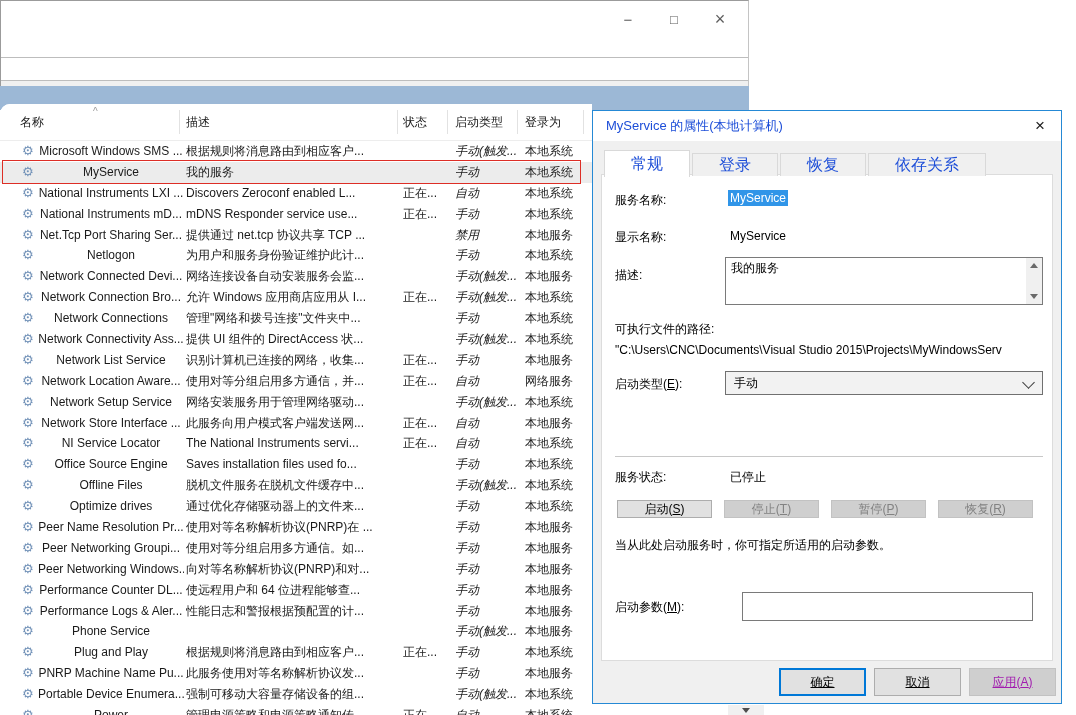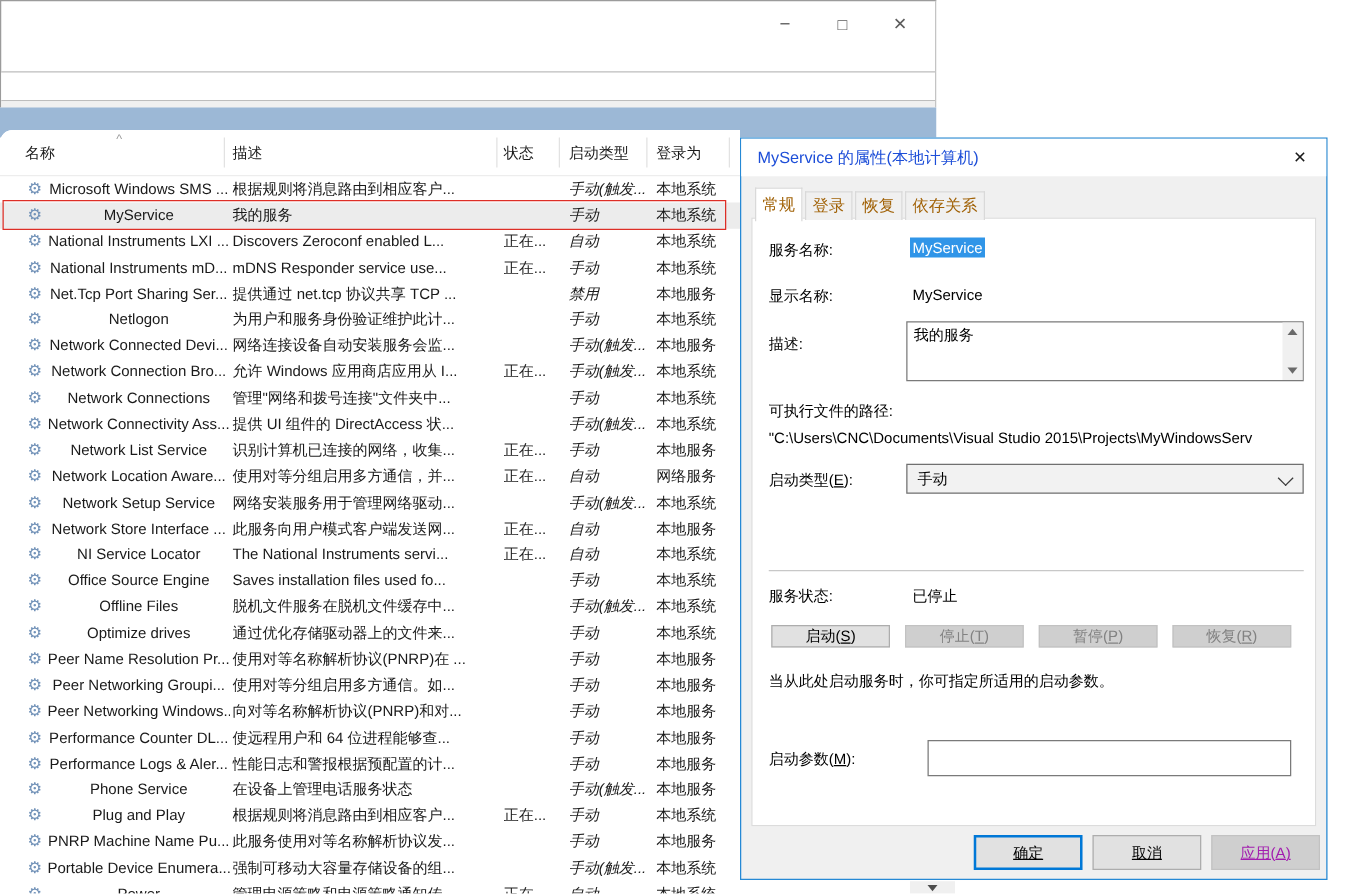--- a/index.html
+++ b/index.html
@@ -39,22 +39,22 @@
   .tri-dn-sm{width:0;height:0;border-left:4px solid transparent;border-right:4px solid transparent;border-top:5px solid #4d4d4d;}
 
   
   .dialog{position:absolute;left:592px;top:110px;width:470px;height:594px;background:#f0f0f0;
     border:1px solid #2589d5;box-sizing:border-box;z-index:10;}
   .dlg-titlebar{position:relative;height:30px;background:#fff;}
   .dlg-title{position:absolute;left:13px;top:0;line-height:30px;font-size:13px;color:#1d4ed8;white-space:nowrap;}
   .dlg-close{position:absolute;right:8px;top:3px;width:26px;height:24px;display:flex;align-items:center;justify-content:center;
     font-size:17px;color:#1a1a1a;cursor:default;}
   .tabstrip{position:absolute;left:11px;top:38px;display:flex;align-items:flex-end;z-index:3;}
-  .tab{height:22px;line-height:22px;padding:0 5px;background:#f0f0f0;border:1px solid #d9d9d9;border-bottom:none;
-    margin-right:2px;font-size:13px;color:#a16207;}
+  .tab{height:22px;line-height:22px;padding:0 26px;background:#f0f0f0;border:1px solid #d9d9d9;border-bottom:none;
+    margin-right:2px;font-size:16px;color:#1d4ed8;}
   .tab.selected{height:26px;line-height:26px;background:#fff;position:relative;top:1px;border:1px solid #d9d9d9;border-bottom:none;}
   .tabpage{position:absolute;left:8px;top:63px;width:452px;height:487px;background:#fff;border:1px solid #dcdcdc;box-sizing:border-box;}
 
   .lbl{position:absolute;white-space:nowrap;color:#000;}
   .val{position:absolute;white-space:nowrap;color:#000;}
   .sel-highlight{background:#3095e8;color:#fff;padding:1px 2px;}
 
   .desc-box{position:absolute;left:123px;top:82px;width:318px;height:48px;border:1px solid #7a7a7a;background:#fff;box-sizing:border-box;}
   .desc-text{position:absolute;left:5px;top:2px;right:20px;color:#000;}
   .vscroll{position:absolute;right:0;top:0;width:16px;height:100%;background:#f0f0f0;}
@@ -322,21 +322,20 @@
       <span class="cell c-name">Performance Logs &amp; Aler...</span>
       <span class="cell c-desc">性能日志和警报根据预配置的计...</span>
       <span class="cell c-status"></span>
       <span class="cell c-start">手动</span>
       <span class="cell c-logon">本地服务</span>
       <span class="annot"></span>
     </div>
         <div class="srow">
       <span class="cell c-icon">⚙</span>
       <span class="cell c-name">Phone Service</span>
-      <span class="cell c-desc">在设备上管理电话服务状态</span>
       <span class="cell c-status"></span>
       <span class="cell c-start">手动(触发...</span>
       <span class="cell c-logon">本地服务</span>
       <span class="annot"></span>
     </div>
         <div class="srow">
       <span class="cell c-icon">⚙</span>
       <span class="cell c-name">Plug and Play</span>
       <span class="cell c-desc">根据规则将消息路由到相应客户...</span>
       <span class="cell c-status">正在...</span>

